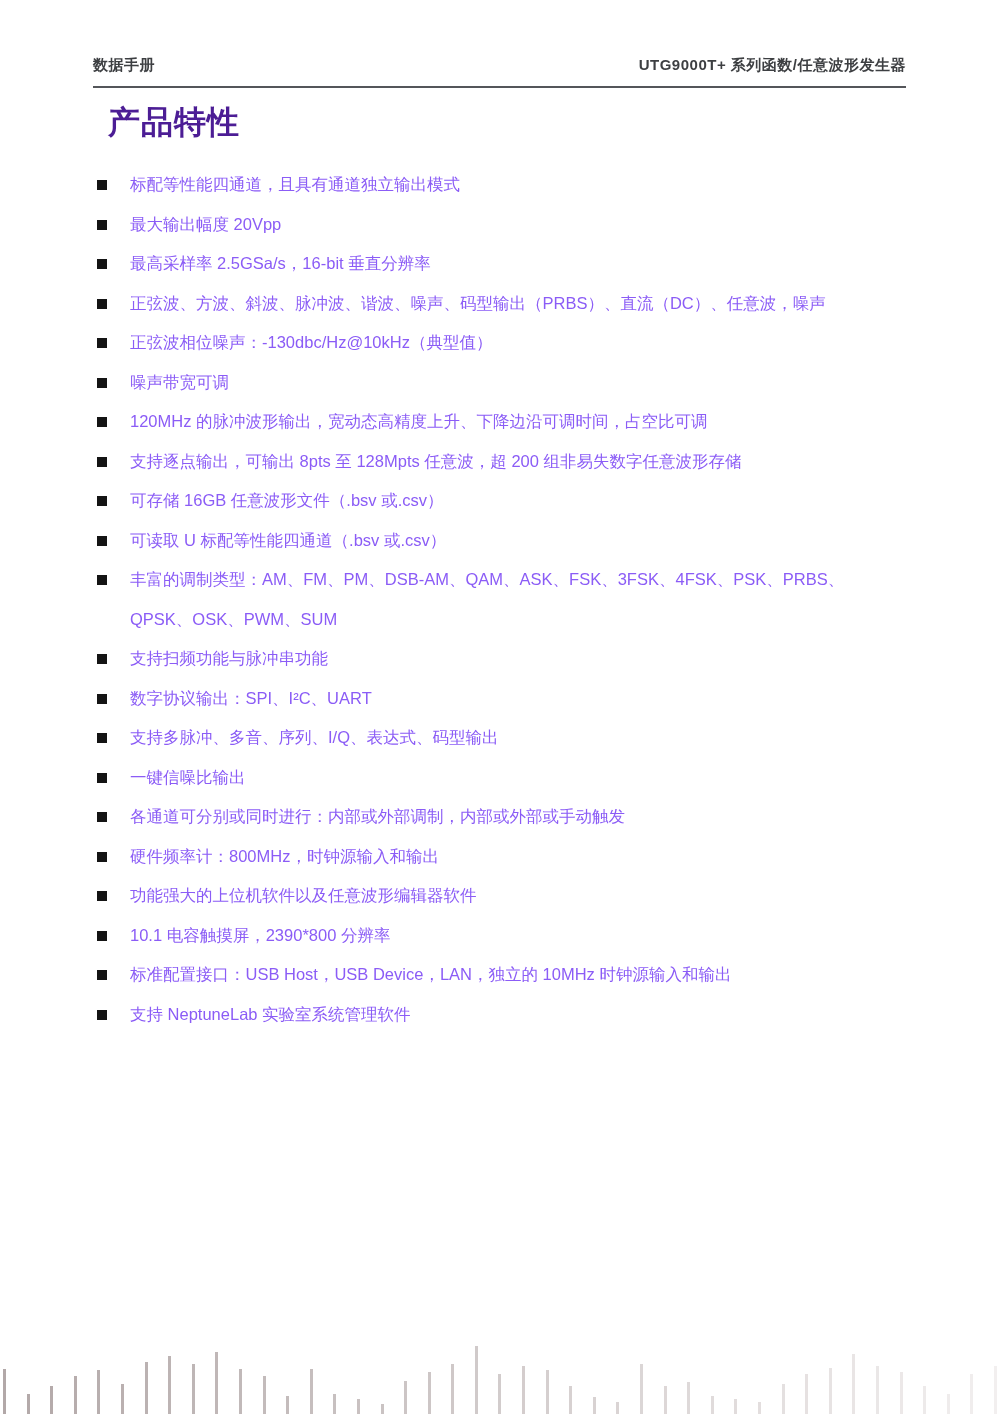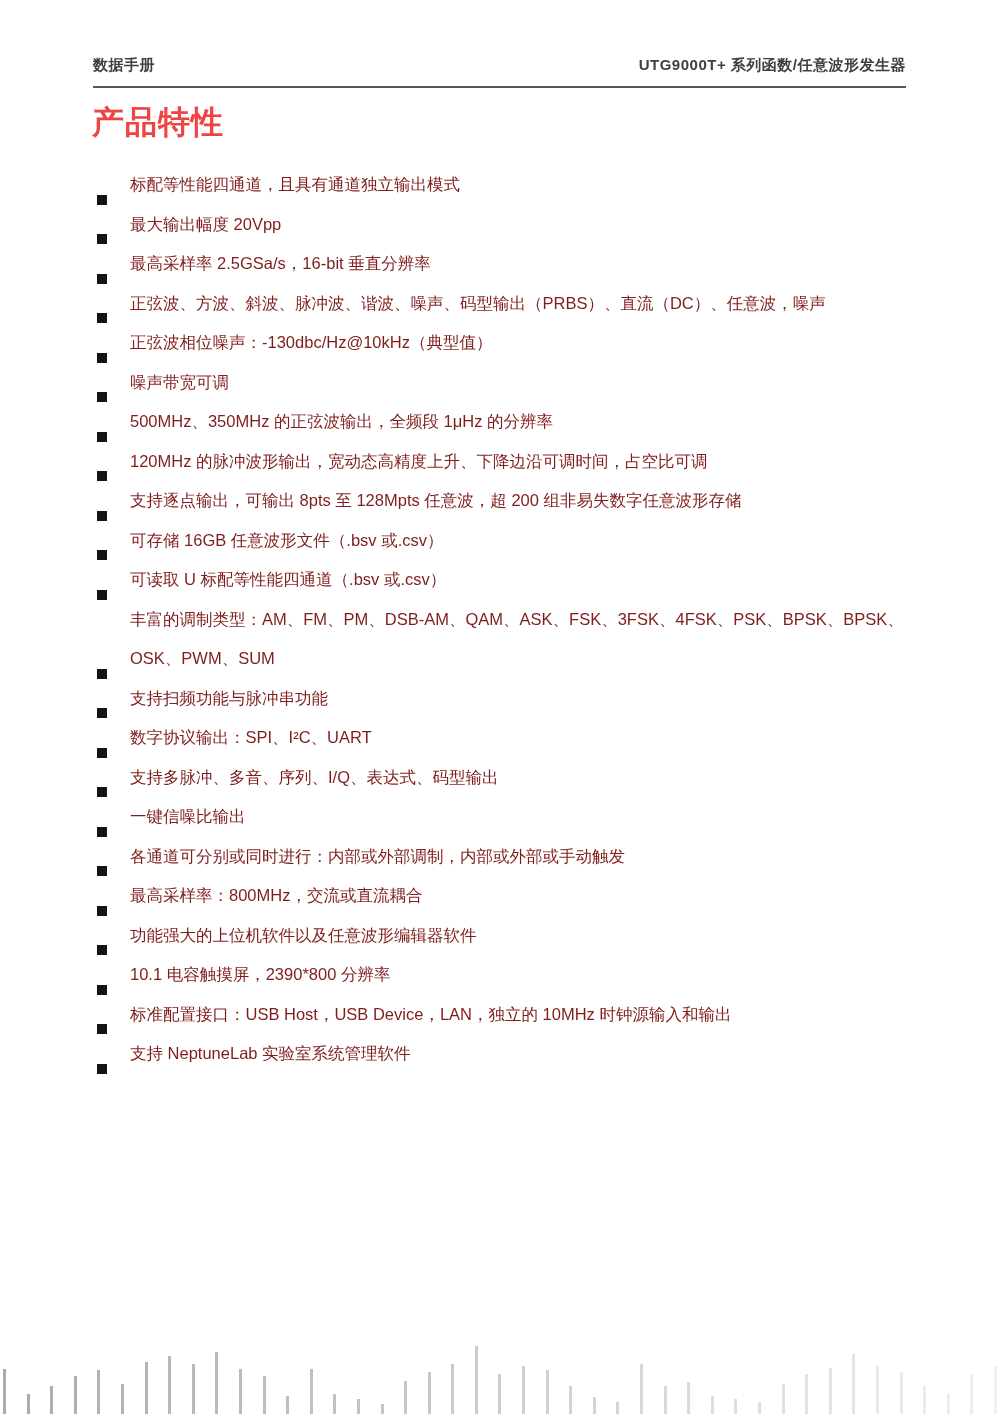--- a/index.html
+++ b/index.html
@@ -43,24 +43,24 @@
     position: absolute;
     top: 165px;
     left: 93px;
     right: 94px;
     list-style: none;
     margin: 0;
     padding: 0;
   }
   .features li {
     display: flex;
-    align-items: flex-end;
+    align-items: flex-start;
     font-size: 16.5px;
     line-height: 39.5px;
-    color: #7f1d1d;
+    color: #8b5cf6;
   }
   .features .bullet {
     flex: none;
     width: 10px;
     height: 10px;
     background: #141414;
     margin: 15px 23px 0 4px;
   }
   .features .feature-text { flex: 1; }
   
@@ -81,21 +81,21 @@
 </head>
 <body>
 
 <div class="page">
 
   <div class="header">
     <span>数据手册</span>
     <span>UTG9000T+ 系列函数/任意波形发生器</span>
   </div>
 
-  <h1 class="section-title" style="color: #ef4444;">产品特性</h1>
+  <h1 class="section-title" style="color: #4c1d95; margin-left: 16px;">产品特性</h1>
 
   <ul class="features" id="feature-list">
     <li>
       <span class="bullet"></span>
       <span class="feature-text">标配等性能四通道，且具有通道独立输出模式</span>
     </li>
 
     <li>
       <span class="bullet"></span>
       <span class="feature-text">最大输出幅度 20Vpp</span>
@@ -114,24 +114,20 @@
     <li>
       <span class="bullet"></span>
       <span class="feature-text">正弦波相位噪声：-130dbc/Hz@10kHz（典型值）</span>
     </li>
 
     <li>
       <span class="bullet"></span>
       <span class="feature-text">噪声带宽可调</span>
     </li>
 
-    <li>
-      <span class="bullet"></span>
-      <span class="feature-text">500MHz、350MHz 的正弦波输出，全频段 1μHz 的分辨率</span>
-    </li>
 
 
     <li>
       <span class="bullet"></span>
       <span class="feature-text">120MHz 的脉冲波形输出，宽动态高精度上升、下降边沿可调时间，占空比可调</span>
     </li>
 
 
     <li>
       <span class="bullet"></span>
@@ -143,21 +139,21 @@
       <span class="feature-text">可存储 16GB 任意波形文件（.bsv 或.csv）</span>
     </li>
 
     <li>
       <span class="bullet"></span>
       <span class="feature-text">可读取 U 标配等性能四通道（.bsv 或.csv）</span>
     </li>
 
     <li>
       <span class="bullet"></span>
-      <span class="feature-text">丰富的调制类型：AM、FM、PM、DSB-AM、QAM、ASK、FSK、3FSK、4FSK、PSK、BPSK、BPSK、OSK、PWM、SUM</span>
+      <span class="feature-text">丰富的调制类型：AM、FM、PM、DSB-AM、QAM、ASK、FSK、3FSK、4FSK、PSK、PRBS、QPSK、OSK、PWM、SUM</span>
     </li>
 
     <li>
       <span class="bullet"></span>
       <span class="feature-text">支持扫频功能与脉冲串功能</span>
     </li>
 
     <li>
       <span class="bullet"></span>
       <span class="feature-text">数字协议输出：SPI、I²C、UART</span>
@@ -173,21 +169,21 @@
       <span class="feature-text">一键信噪比输出</span>
     </li>
 
     <li>
       <span class="bullet"></span>
       <span class="feature-text">各通道可分别或同时进行：内部或外部调制，内部或外部或手动触发</span>
     </li>
 
     <li>
       <span class="bullet"></span>
-      <span class="feature-text">最高采样率：800MHz，交流或直流耦合</span>
+      <span class="feature-text">硬件频率计：800MHz，时钟源输入和输出</span>
     </li>
 
     <li>
       <span class="bullet"></span>
       <span class="feature-text">功能强大的上位机软件以及任意波形编辑器软件</span>
     </li>
 
     <li>
       <span class="bullet"></span>
       <span class="feature-text">10.1 电容触摸屏，2390*800 分辨率</span>

